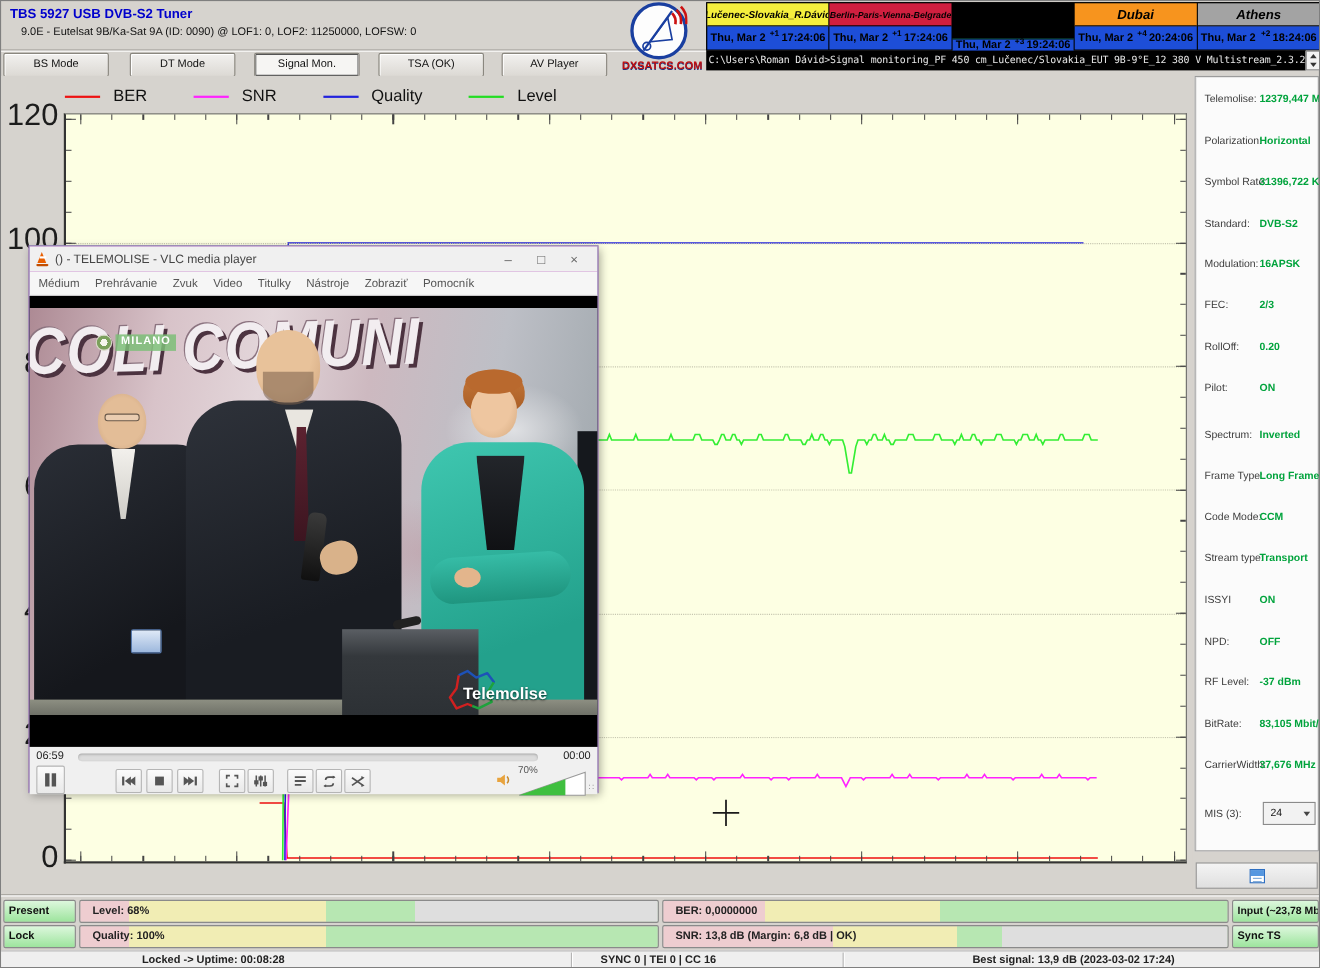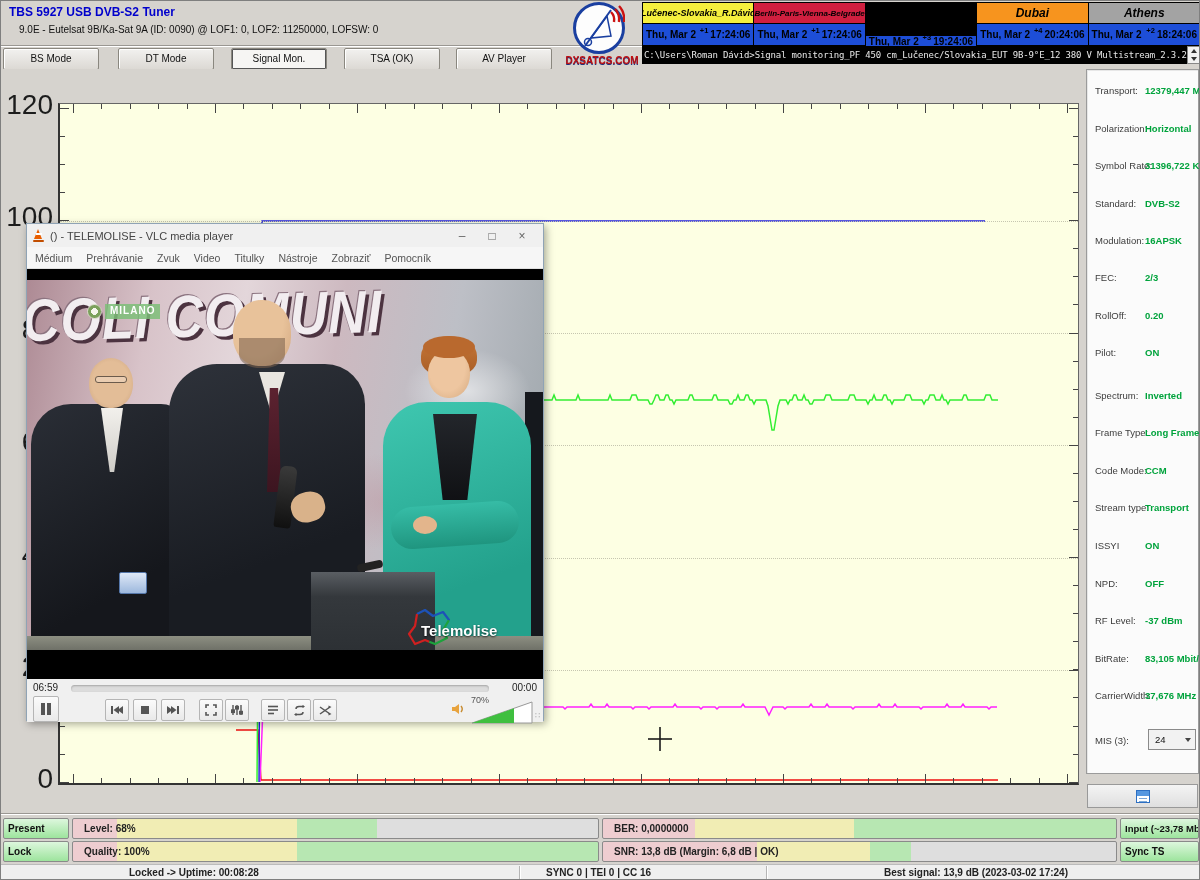--- a/index.html
+++ b/index.html
@@ -221,20 +221,38 @@
       </div>
     </div>
 
   <div id="console">C:\Users\Roman Dávid&gt;Signal monitoring_PF 450 cm_Lučenec/Slovakia_EUT 9B-9°E_12 380 V Multistream_2.3.23+_</div>
   <div id="console-scroll">
     <span class="caret-up"></span>
     <span class="caret-down"></span>
   </div>
 
   <div id="chart">
+    <div id="legend">
+        <div class="leg-item">
+          <span class="leg-line" style="border-top-color: rgb(238, 17, 17);"></span>
+          <span class="leg-label">BER</span>
+        </div>
+        <div class="leg-item">
+          <span class="leg-line" style="border-top-color: rgb(255, 34, 255);"></span>
+          <span class="leg-label">SNR</span>
+        </div>
+        <div class="leg-item">
+          <span class="leg-line" style="border-top-color: rgb(34, 34, 221);"></span>
+          <span class="leg-label">Quality</span>
+        </div>
+        <div class="leg-item">
+          <span class="leg-line" style="border-top-color: rgb(34, 221, 34);"></span>
+          <span class="leg-label">Level</span>
+        </div>
+      </div>
     <div id="ylabels">
         <div class="ylabel" style="top: 20px;">120</div>
         <div class="ylabel" style="top: 132px;">100</div>
         <div class="ylabel" style="top: 245px;">80</div>
         <div class="ylabel" style="top: 357px;">60</div>
         <div class="ylabel" style="top: 470px;">40</div>
         <div class="ylabel" style="top: 582px;">20</div>
         <div class="ylabel" style="top: 694px;">0</div>
       </div>
     <div id="plot">
@@ -263,21 +281,21 @@
       </svg>
     </div>
   </div>
 
   <div id="panel">
     <div id="mis-select">
       <span>24</span>
       <span class="chev"></span>
     </div>
   <div class="p-row" style="top: 15px;">
-        <span class="p-label">Transport:</span>
+        <span class="p-label">Telemolise:</span>
         <span class="p-value">12379,447 MHz</span>
       </div>
       <div class="p-row" style="top: 53px;">
         <span class="p-label">Polarization:</span>
         <span class="p-value">Horizontal</span>
       </div>
       <div class="p-row" style="top: 90px;">
         <span class="p-label">Symbol Rate:</span>
         <span class="p-value">31396,722 KS/s</span>
       </div>

